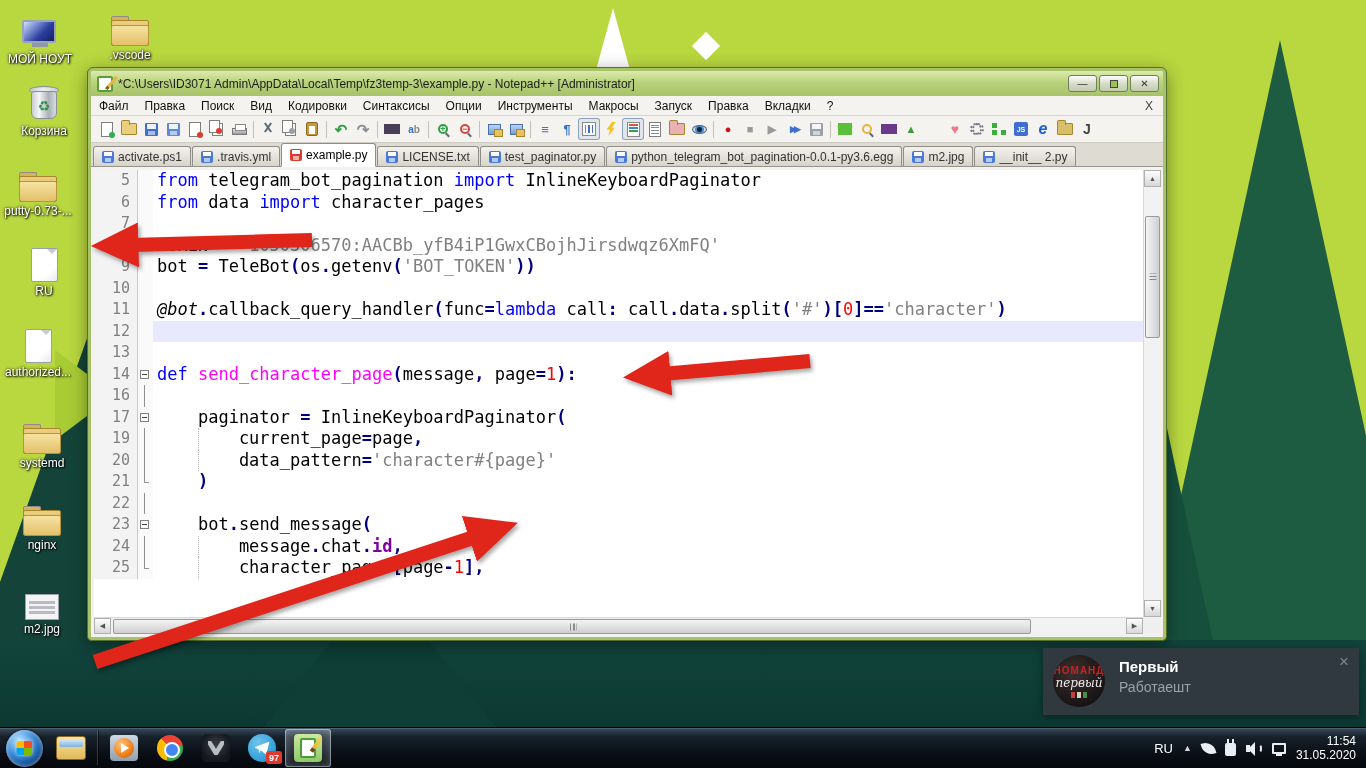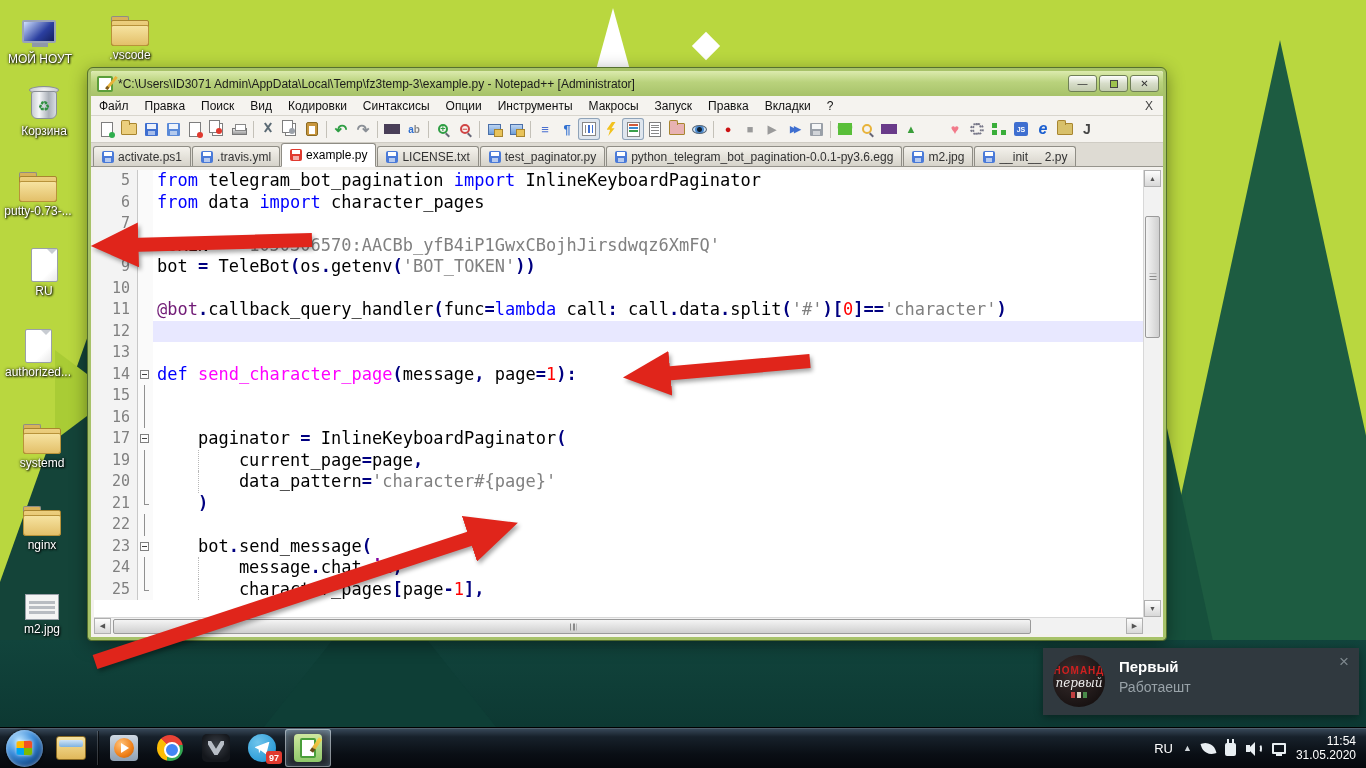--- a/index.html
+++ b/index.html
@@ -113,21 +113,21 @@
   .fold { width:15px; flex:0 0 15px; background:#fafafa; position:relative; }
   .foldbox { position:absolute; left:2px; top:6px; width:9px; height:9px; border:1px solid #808080; background:#fcfcfc; }
   .foldbox::after { content:""; position:absolute; left:1px; top:3px; width:5px; height:1px; background:#404040; }
   .foldv::before { content:""; position:absolute; left:6px; top:0; bottom:0; width:1px; background:#909090; }
   .foldc::before { content:""; position:absolute; left:6px; top:0; height:11px; width:1px; background:#909090; }
   .foldc::after { content:""; position:absolute; left:6px; top:11px; width:5px; height:1px; background:#909090; }
   .codecell { flex:1; padding-left:4px; white-space:pre; position:relative; color:#000; }
   .codecell.cur { background:#e8e8ff; }
   .guide { position:absolute; left:45px; top:0; bottom:0; border-left:1px dotted #b8b8b8; }
   .tk-k { color:#0000ff; font-weight:normal; } .tk-b { color:#8000a0; font-weight:bold; }
-  .tk-f { color:#ff00ff; } .tk-d { color:#701a75; }
+  .tk-f { color:#ff00ff; } .tk-d { color:#000000; font-style:italic; }
   .tk-s { color:#808080; } .tk-n { color:#ff0000; } .tk-o { color:#000080; font-weight:bold; } .tk-t { color:#000; }
 
   
   #vscroll { position:absolute; right:3px; top:99px; bottom:20px; width:17px; background:#f2f2f2; border-left:1px solid #d8d8d8; z-index:3; }
   #hscroll { position:absolute; left:3px; right:20px; bottom:3px; height:17px; background:#f2f2f2; border-top:1px solid #d8d8d8; }
   .sb-btn { position:absolute; width:17px; height:17px; background:linear-gradient(#fdfdfd,#d8d8d8); border:1px solid #b0b0b0; color:#555; font-size:7px; display:flex; align-items:center; justify-content:center; cursor:pointer; }
   #vthumb { position:absolute; left:1px; width:15px; top:46px; height:122px; background:linear-gradient(90deg,#f4f4f4,#cfcfcf); border:1px solid #9a9a9a; border-radius:2px; cursor:grab; }
   #vthumb::after, #hthumb::after { content:""; position:absolute; left:50%; top:50%; transform:translate(-50%,-50%); width:7px; height:7px;
       background:repeating-linear-gradient(#8a8a8a 0 1px,#0000 1px 3px); }
   #hthumb { position:absolute; top:1px; height:15px; left:19px; right:112px; background:linear-gradient(#f4f4f4,#cfcfcf); border:1px solid #9a9a9a; border-radius:2px; cursor:grab; }
@@ -571,25 +571,20 @@
           <span class="codecell"></span>
         </div>
         <div class="cline">
           <span class="ln">14</span>
           <span class="fold">
             <span class="foldbox"></span>
           </span>
           <span class="codecell"><span class="tk-k">def</span><span class="tk-f"> send_character_page</span><span class="tk-o">(</span><span class="tk-t">message</span><span class="tk-o">,</span><span class="tk-t"> page</span><span class="tk-o">=</span><span class="tk-n">1</span><span class="tk-o">):</span></span>
         </div>
         <div class="cline">
-          <span class="ln">15</span>
-          <span class="fold foldv"></span>
-          <span class="codecell"></span>
-        </div>
-        <div class="cline">
           <span class="ln">16</span>
           <span class="fold foldv"></span>
           <span class="codecell"></span>
         </div>
         <div class="cline">
           <span class="ln">17</span>
           <span class="fold">
             <span class="foldbox"></span>
           </span>
           <span class="codecell"><span class="tk-t">    paginator </span><span class="tk-o">=</span><span class="tk-t"> InlineKeyboardPaginator</span><span class="tk-o">(</span></span>

